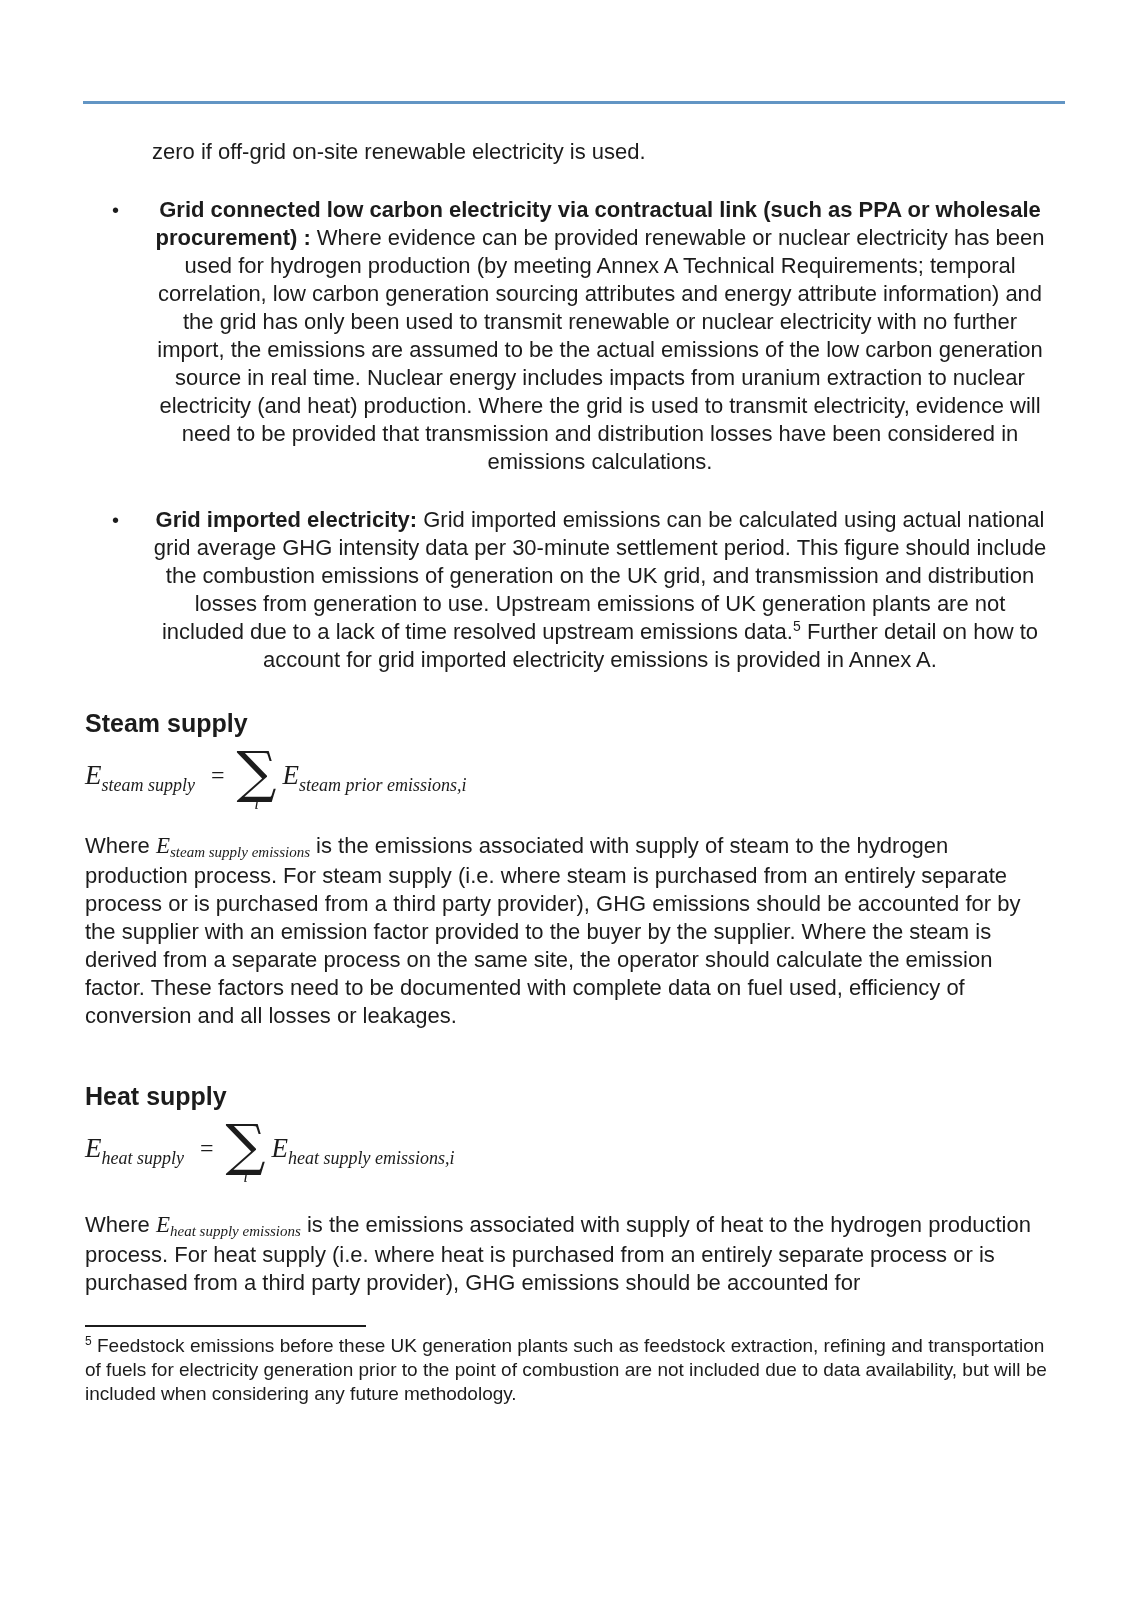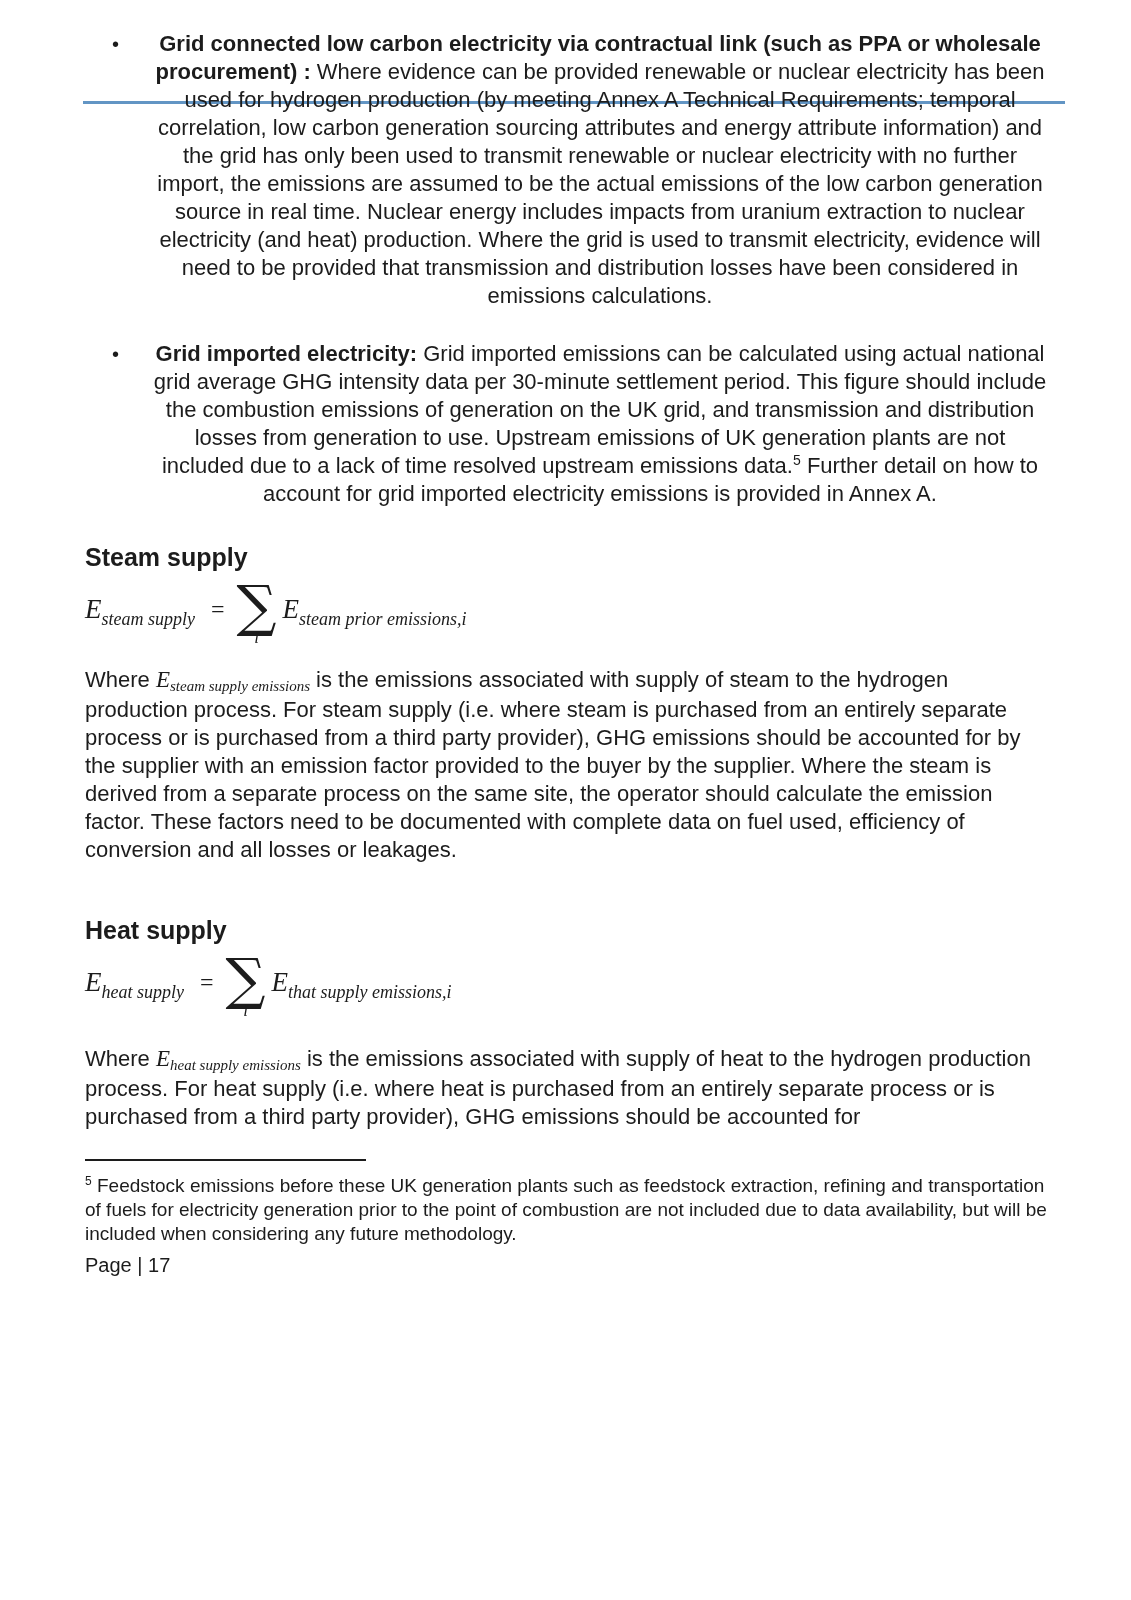--- a/index.html
+++ b/index.html
@@ -93,40 +93,41 @@
   .imbase { font-size: 23px; }
   .imsub { font-size: 15px; position: relative; top: 4px; text-align: center; }
   sup.fn-ref { font-size: 14px; vertical-align: super; line-height: 0; }
   .footnote-sep {
     margin-top: 28px;
     width: 281px;
     height: 2px;
     background: #1c1c1c;
   }
   .footnote-text {
-    margin-top: 13px;
+    margin-top: 7px;
     font-size: 19px;
     line-height: 24px;
   }
   .footnote-text sup.fn-ref { font-size: 12px; }
   .page-label {
     margin-top: 6px;
     font-size: 20px;
     line-height: 26px;
   }
 </style>
 </head>
 <body style="color: rgb(28, 28, 28);">
 
 <div class="page">
 
   <div class="top-rule" style="background: rgb(98, 149, 196);"></div>
 
   <div class="content">
 
+    <p class="body-text intro-line">zero if off-grid on-site renewable electricity is used.</p>
 
     <div class="bullet-item">
       <span class="bullet-marker">•</span>
       <p class="body-text bullet-body"><strong>Grid connected low carbon electricity via contractual link (such as PPA or wholesale procurement) :</strong><span> Where evidence can be provided renewable or nuclear electricity has been used for hydrogen production (by meeting Annex A Technical Requirements; temporal correlation, low carbon generation sourcing attributes and energy attribute information) and the grid has only been used to transmit renewable or nuclear electricity with no further import, the emissions are assumed to be the actual emissions of the low carbon generation source in real time. Nuclear energy includes impacts from uranium extraction to nuclear electricity (and heat) production. Where the grid is used to transmit electricity, evidence will need to be provided that transmission and distribution losses have been considered in emissions calculations.</span></p>
     </div>
 
     <div class="bullet-item">
       <span class="bullet-marker">•</span>
       <p class="body-text bullet-body"><strong>Grid imported electricity:</strong><span> Grid imported emissions can be calculated using actual national grid average GHG intensity data per 30-minute settlement period. This figure should include the combustion emissions of generation on the UK grid, and transmission and distribution losses from generation to use. Upstream emissions of UK generation plants are not included due to a lack of time resolved upstream emissions data.</span><sup class="fn-ref">5</sup><span>  Further detail on how to account for grid imported electricity emissions is provided in Annex A.</span></p>
     </div>
@@ -147,25 +148,24 @@
 
     <h2 class="section-heading heat">Heat supply</h2>
 
     <div class="formula">
       <span class="mvar"><span class="mbase">E</span><span class="msub">heat supply</span></span>
       <span class="meq">=</span>
       <span class="msum">
           <span class="sigma">∑</span>
           <span class="sumidx">i</span>
         </span>
-      <span class="mvar"><span class="mbase">E</span><span class="msub">that supply emissions,i</span></span>
+      <span class="mvar"><span class="mbase">E</span><span class="msub">heat supply emissions,i</span></span>
     </div>
 
     <p class="body-text body-para heat"><span>Where </span><span class="imath"><span class="imbase">E</span><span class="imsub">heat supply emissions</span></span><span> is the emissions associated with supply of heat to the hydrogen production process. For heat supply (i.e. where heat is purchased from an entirely separate process or is purchased from a third party provider), GHG emissions should be accounted for</span></p>
 
     <div class="footnote-sep"></div>
 
     <p class="footnote-text"><sup class="fn-ref">5</sup><span> Feedstock emissions before these UK generation plants such as feedstock extraction, refining and transportation of fuels for electricity generation prior to the point of combustion are not included due to data availability, but will be included when considering any future methodology.</span></p>
 
-    <p class="page-label">Page | 17</p>
 
   </div>
 </div>
 
 </body></html>

